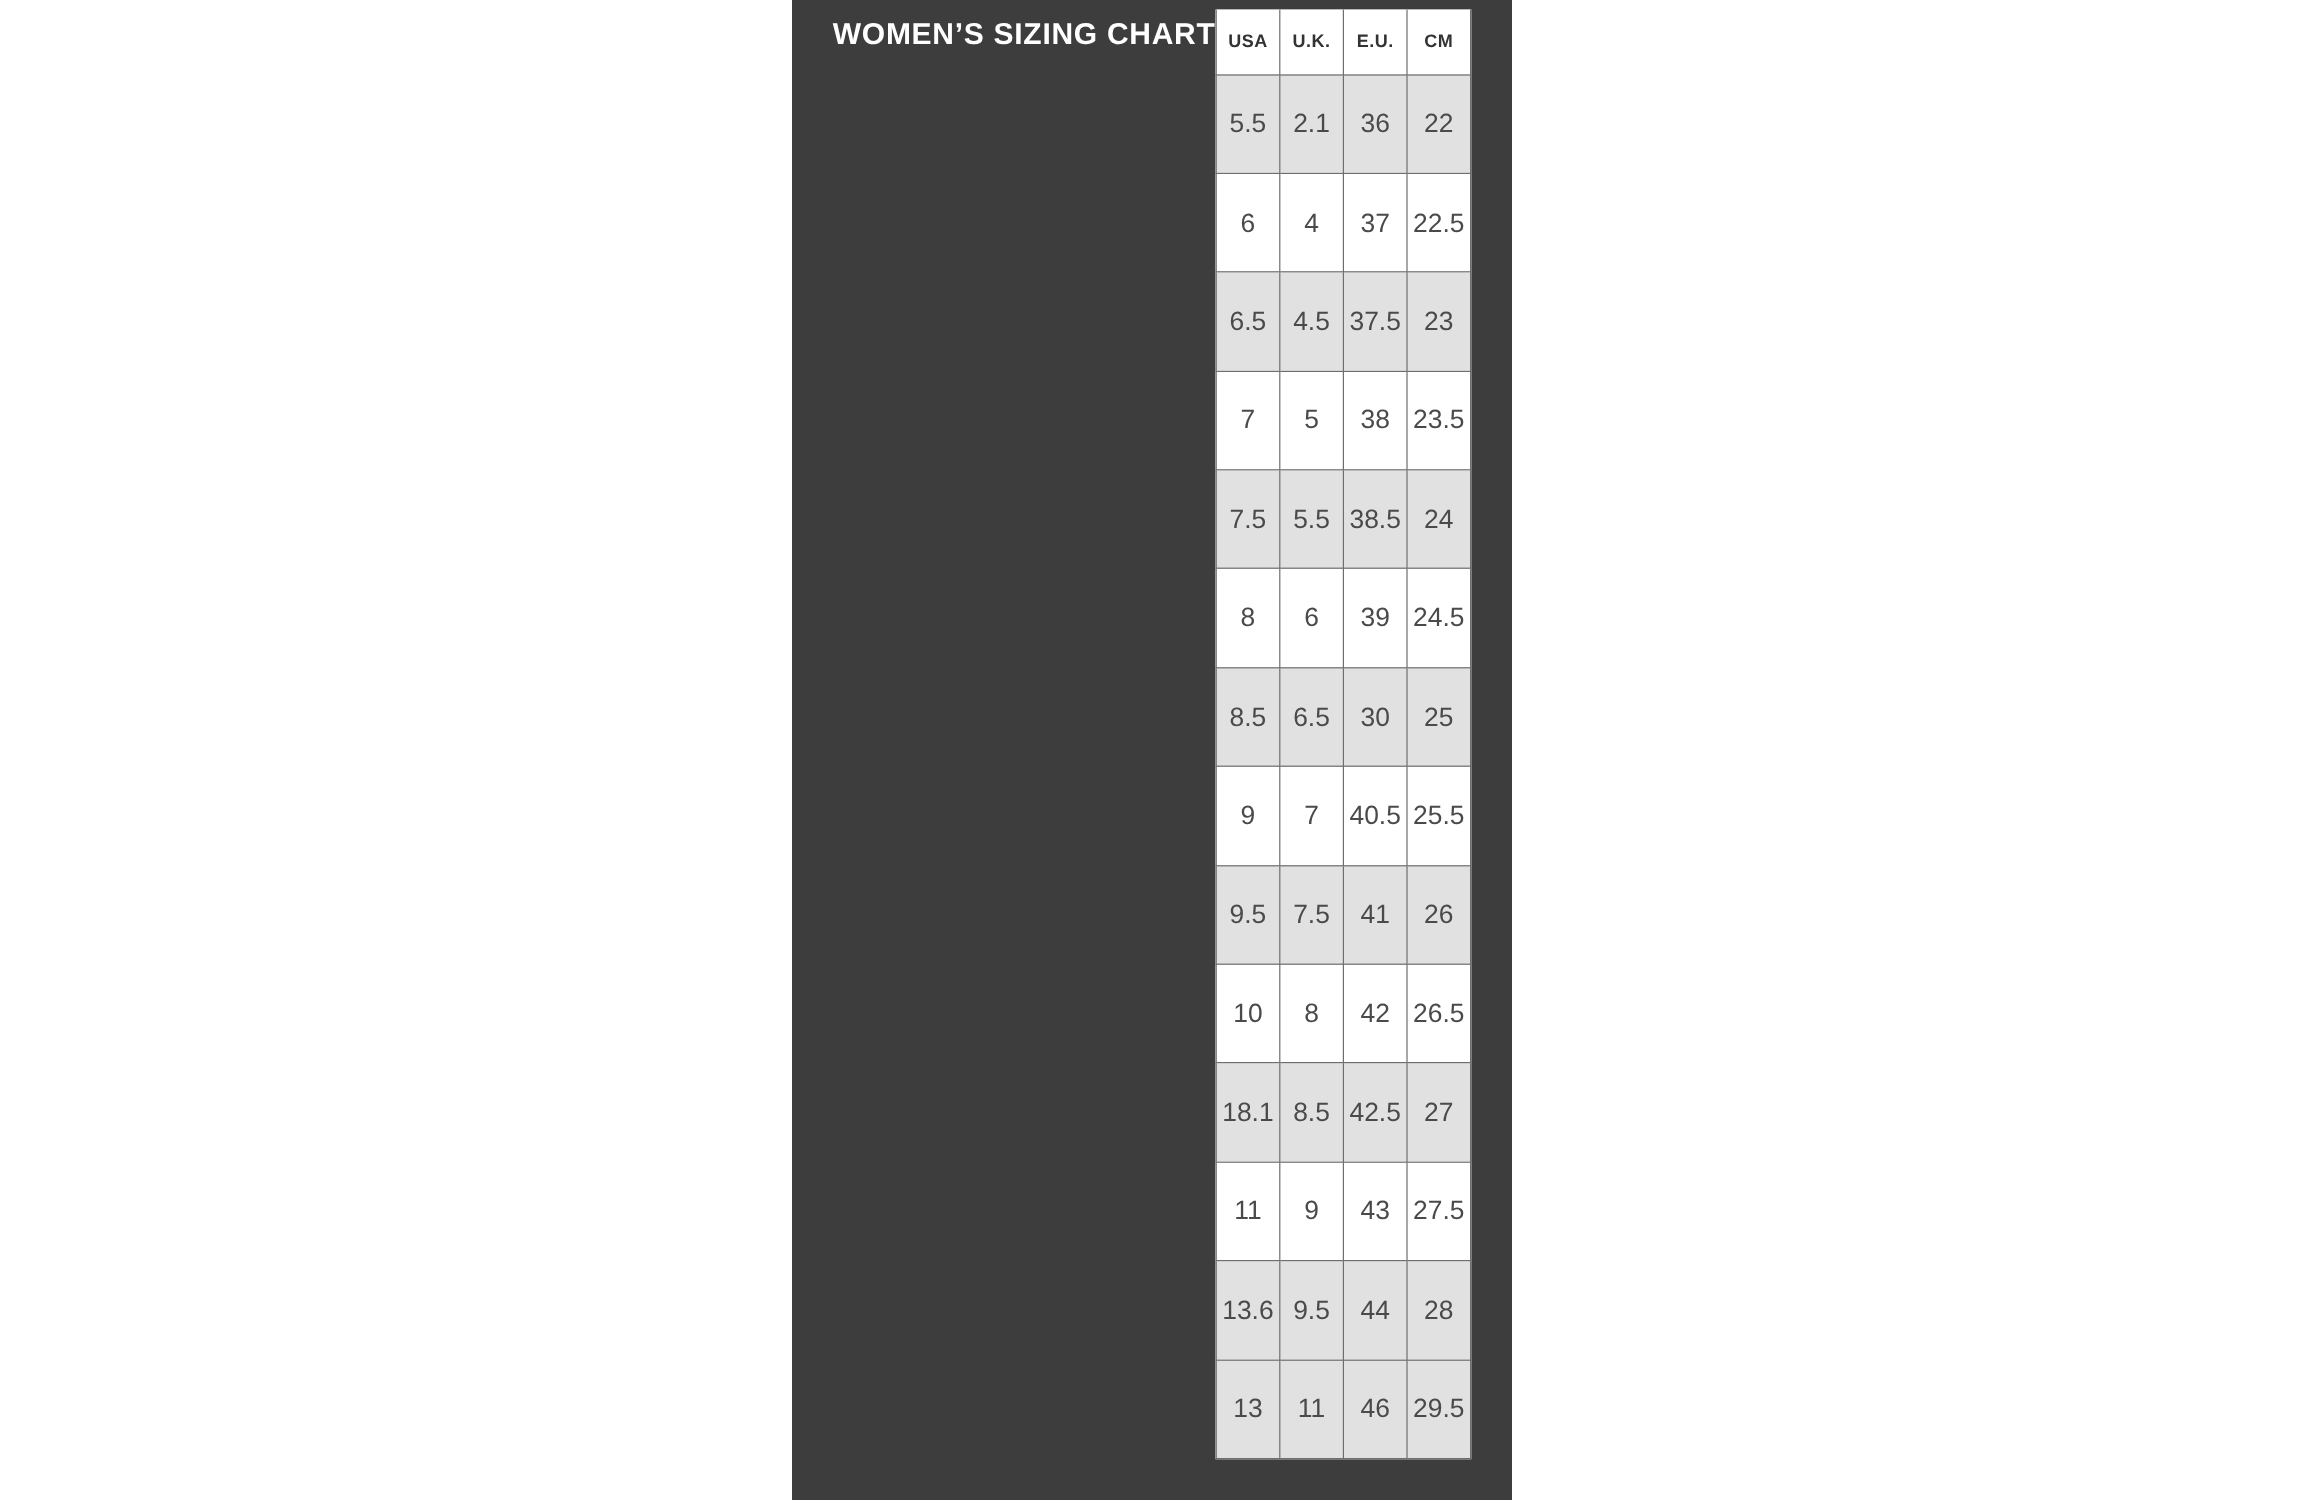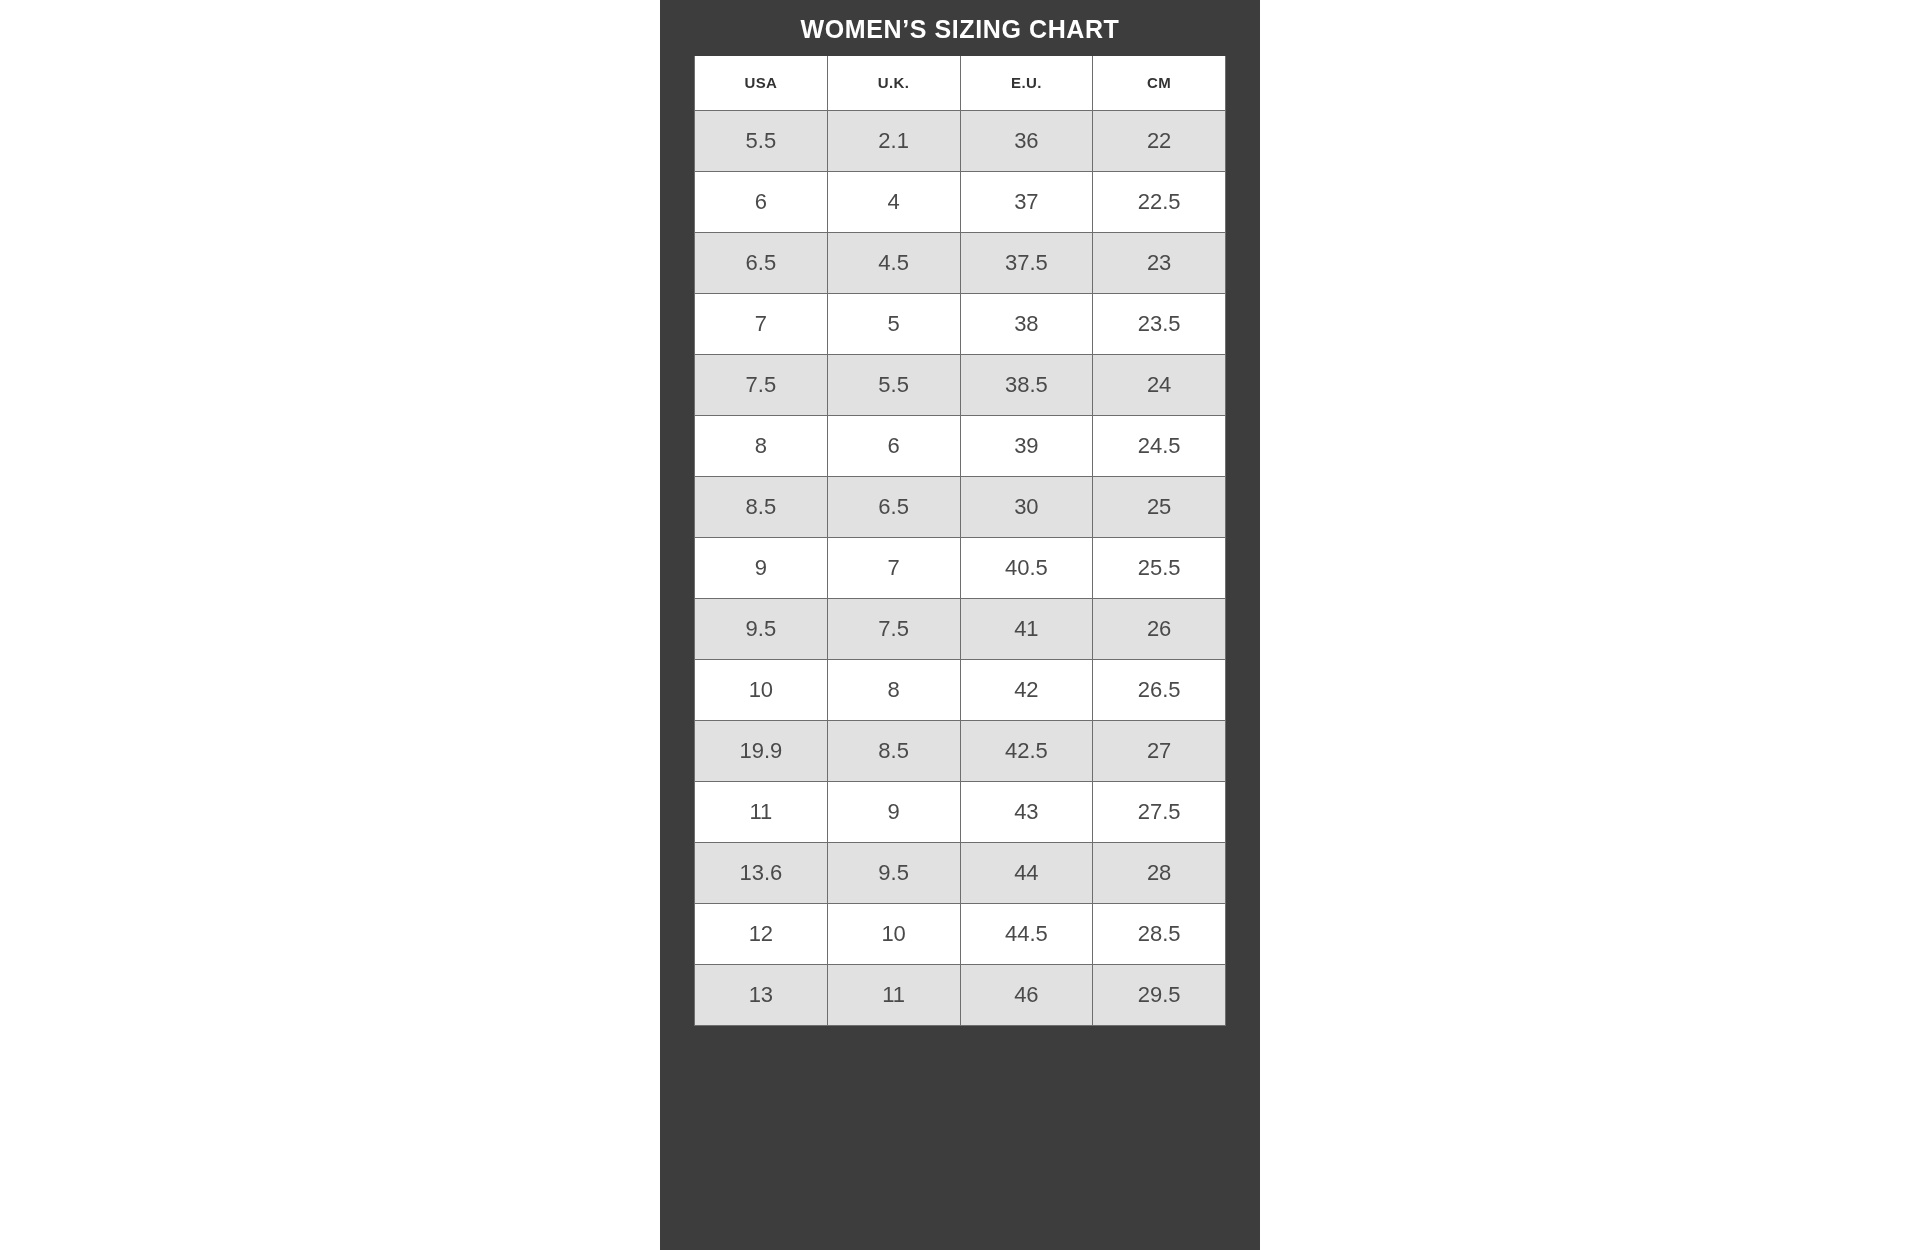--- a/index.html
+++ b/index.html
@@ -20,21 +20,20 @@
     justify-content: center;
     align-items: flex-start;
   }
 
   .chart-panel {
     width: 600px;
     height: 1250px;
     background: #3d3d3d;
     padding: 8px 34px 34px 34px;
     display: flex;
-    flex-direction: column;
   }
 
   .chart-title {
     color: #ffffff;
     font-size: 25px;
     font-weight: bold;
     letter-spacing: 0.6px;
     text-align: center;
     line-height: 1.0;
     padding: 9px 0 14px 0;
@@ -154,43 +153,37 @@
           <td>41</td>
           <td>26</td>
         </tr>
         <tr class="row-plain">
           <td>10</td>
           <td>8</td>
           <td>42</td>
           <td>26.5</td>
         </tr>
         <tr class="row-shaded">
-          <td>19.9</td>
+          <td>18.1</td>
           <td>8.5</td>
           <td>42.5</td>
           <td>27</td>
         </tr>
         <tr class="row-plain">
           <td>11</td>
           <td>9</td>
           <td>43</td>
           <td>27.5</td>
         </tr>
         <tr class="row-shaded">
           <td>13.6</td>
           <td>9.5</td>
           <td>44</td>
           <td>28</td>
         </tr>
-        <tr class="row-plain">
-          <td>12</td>
-          <td>10</td>
-          <td>44.5</td>
-          <td>28.5</td>
-        </tr>
         <tr class="row-shaded">
           <td>13</td>
           <td>11</td>
           <td>46</td>
           <td>29.5</td>
         </tr>
       </tbody>
     </table>
 
   </div>

